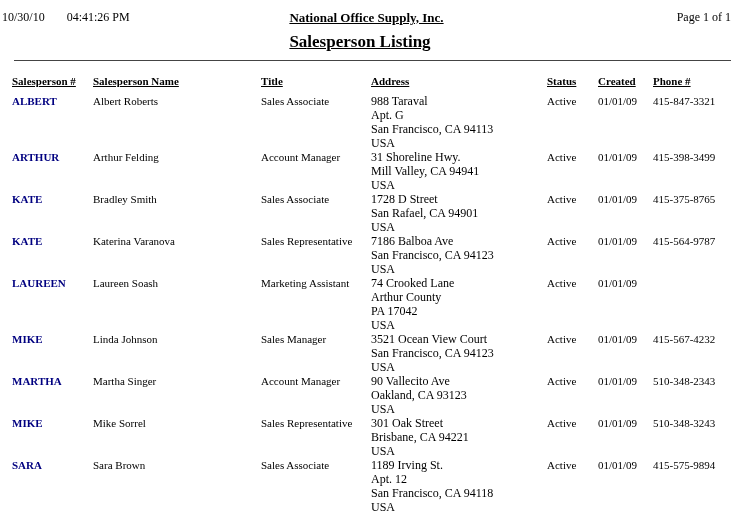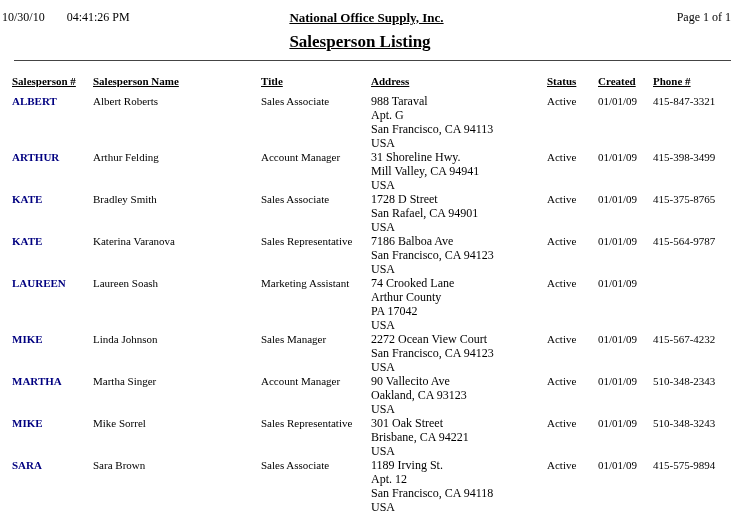--- a/index.html
+++ b/index.html
@@ -154,21 +154,21 @@
           </div>
           <div class="td">Active</div>
           <div class="td">01/01/09</div>
           <div class="td"></div>
         </div>
         <div class="tr">
           <div class="td id">MIKE</div>
           <div class="td">Linda Johnson</div>
           <div class="td">Sales Manager</div>
           <div class="td">
-            <div class="addr-line">2272 Ocean View Court</div>
+            <div class="addr-line">3521 Ocean View Court</div>
             <div class="addr-line">San Francisco, CA 94123</div>
             <div class="addr-line">USA</div>
           </div>
           <div class="td">Active</div>
           <div class="td">01/01/09</div>
           <div class="td">415-567-4232</div>
         </div>
         <div class="tr">
           <div class="td id">MARTHA</div>
           <div class="td">Martha Singer</div>

